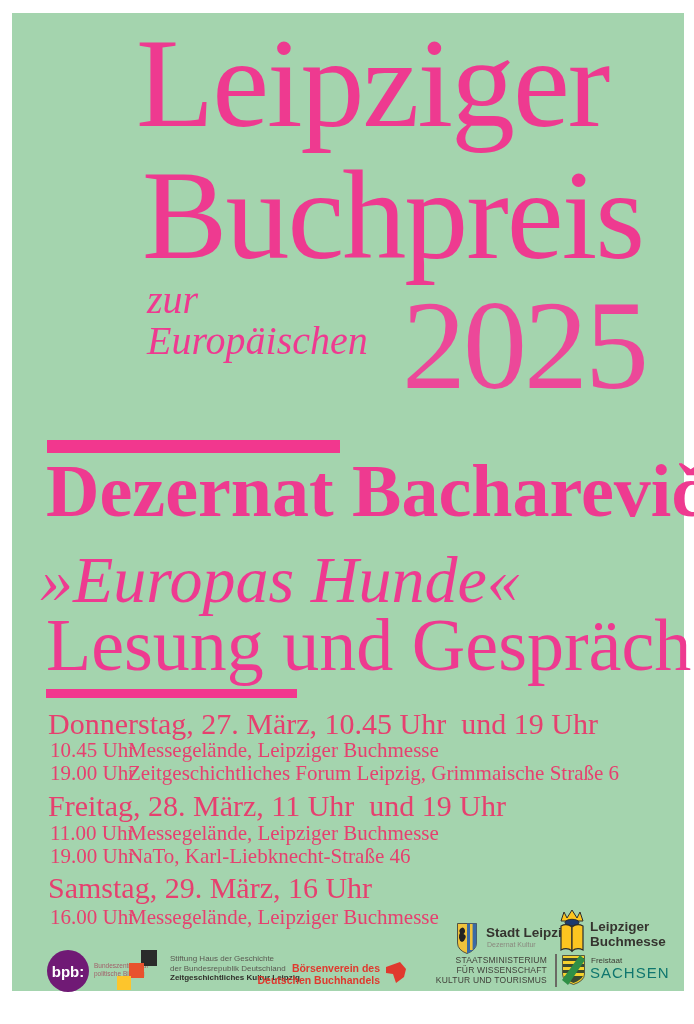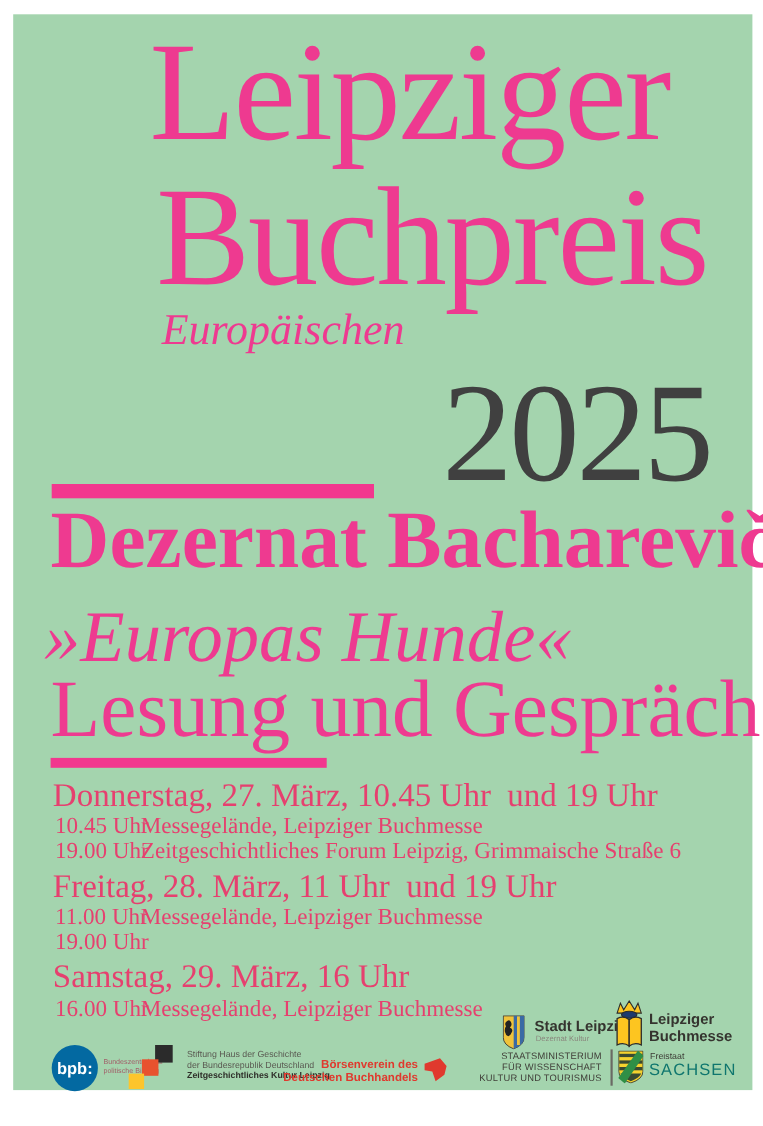--- a/index.html
+++ b/index.html
@@ -13,33 +13,33 @@
   }
   .abs{position:absolute;}
   .title{
     font-size:128px;line-height:1;letter-spacing:-2px;color:#ee3a90;
     white-space:nowrap;
   }
   .subtitle{
     font-style:italic;font-size:40px;line-height:41px;color:#ee3a90;
     white-space:nowrap;
   }
-  .year{font-size:128px;line-height:1;letter-spacing:-3px;color:#404040;margin-top:48px;}
+  .year{font-size:128px;line-height:1;letter-spacing:-3px;color:#ec4899;}
   .bar{background:#f2378e;}
   .author{font-size:74px;line-height:1;font-weight:bold;color:#ee3a90;white-space:nowrap;}
   .work{font-size:66px;line-height:1;font-style:italic;color:#ee3a90;white-space:nowrap;}
   .eventtype{font-size:74px;line-height:1;color:#ee3a90;white-space:nowrap;}
   .day{
     font-size:30px;line-height:1.1;color:#e6406f;white-space:pre;
   }
   .srow{display:flex;font-size:21px;line-height:1.1;color:#e6406f;white-space:pre;}
   .srow .time{width:78px;flex:0 0 78px;}
   
   .bpb-circle{
-    width:42px;height:42px;border-radius:50%;background:#0369a1;
+    width:42px;height:42px;border-radius:50%;background:#701a75;
     color:#ffffff;font-family:"Liberation Sans",sans-serif;font-weight:bold;
     font-size:15px;display:flex;align-items:center;justify-content:center;
   }
   .bpb-caption{font-family:"Liberation Sans",sans-serif;font-size:6.5px;line-height:8px;color:#a2606a;}
   .sq{position:absolute;}
   .stiftung-text{font-family:"Liberation Sans",sans-serif;font-size:8px;line-height:9.6px;color:#5a5a52;}
   .stiftung-text .b{font-weight:bold;color:#2f2f2a;}
   .boev-text{
     font-family:"Liberation Sans",sans-serif;font-weight:bold;font-size:10.5px;
     line-height:11.5px;color:#e0392e;text-align:right;
@@ -56,20 +56,21 @@
 </style>
 </head>
 <body>
 
 <div class="poster"></div>
 
 <div class="abs title" style="left:136px;top:19px;">Leipziger</div>
 <div class="abs title" style="left:142px;top:151px;">Buchpreis</div>
 
 <div class="abs" style="left:147px;top:279px;">
+  <div class="subtitle">zur</div>
   <div class="subtitle">Europäischen</div>
 </div>
 
 <div class="abs year" style="left:402px;top:281px;">2025</div>
 
 <div class="abs bar" style="left:47px;top:440px;width:293px;height:13px;"></div>
 
 <div class="abs author" style="left:46px;top:454px;">Dezernat Bacharevič</div>
 <div class="abs work" style="left:40px;top:547px;">»Europas Hunde«</div>
 <div class="abs eventtype" style="left:46px;top:608px;">Lesung und Gespräch</div>
@@ -86,20 +87,21 @@
   <span>Zeitgeschichtliches Forum Leipzig, Grimmaische Straße 6</span>
 </div>
 
 <div class="abs day" style="left:48px;top:789px;">Freitag, 28. März, 11 Uhr  und 19 Uhr</div>
 <div class="abs srow" style="left:50px;top:822px;">
   <span class="time">11.00 Uhr</span>
   <span>Messegelände, Leipziger Buchmesse</span>
 </div>
 <div class="abs srow" style="left:50px;top:845px;">
   <span class="time">19.00 Uhr</span>
+  <span>NaTo, Karl-Liebknecht-Straße 46</span>
 </div>
 
 <div class="abs day" style="left:48px;top:871px;">Samstag, 29. März, 16 Uhr</div>
 <div class="abs srow" style="left:50px;top:906px;">
   <span class="time">16.00 Uhr</span>
   <span>Messegelände, Leipziger Buchmesse</span>
 </div>
 
 <div class="abs bpb-circle" style="left:47px;top:950px;">
   <span>bpb:</span>

